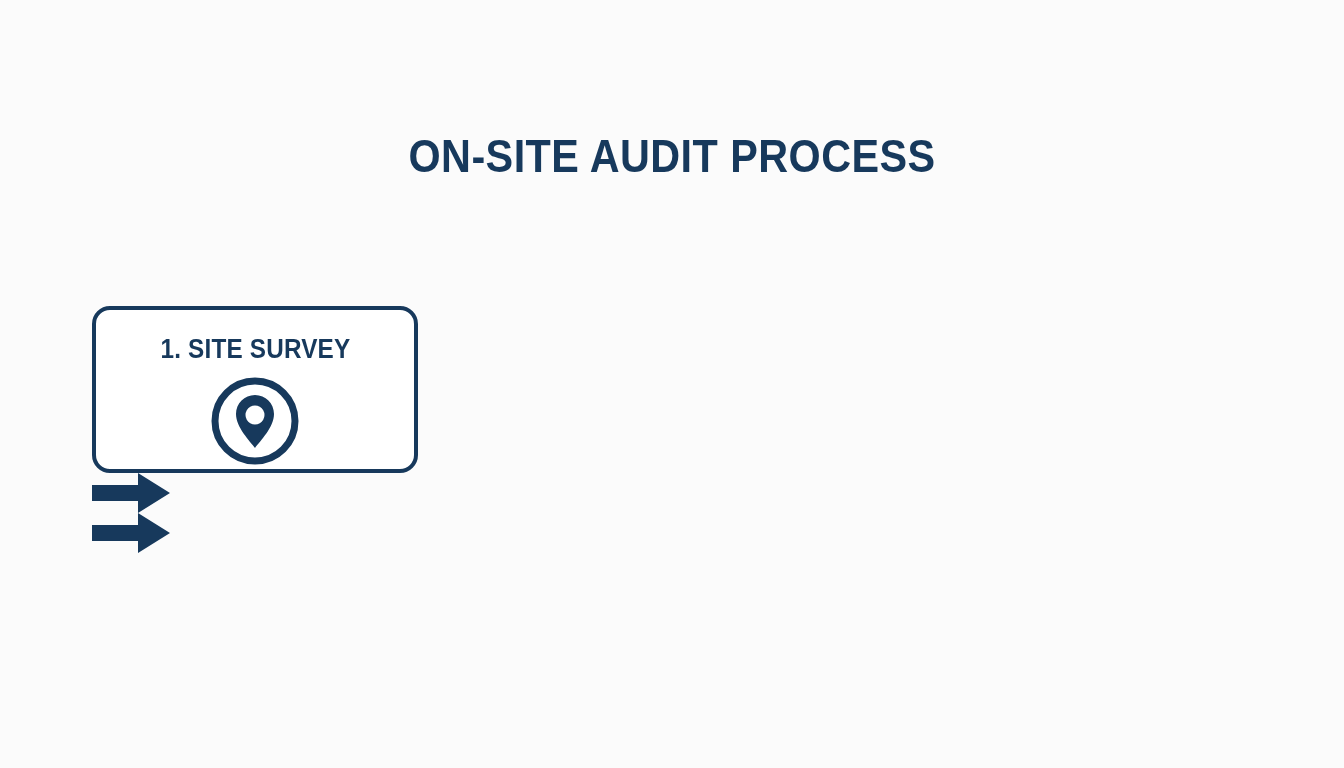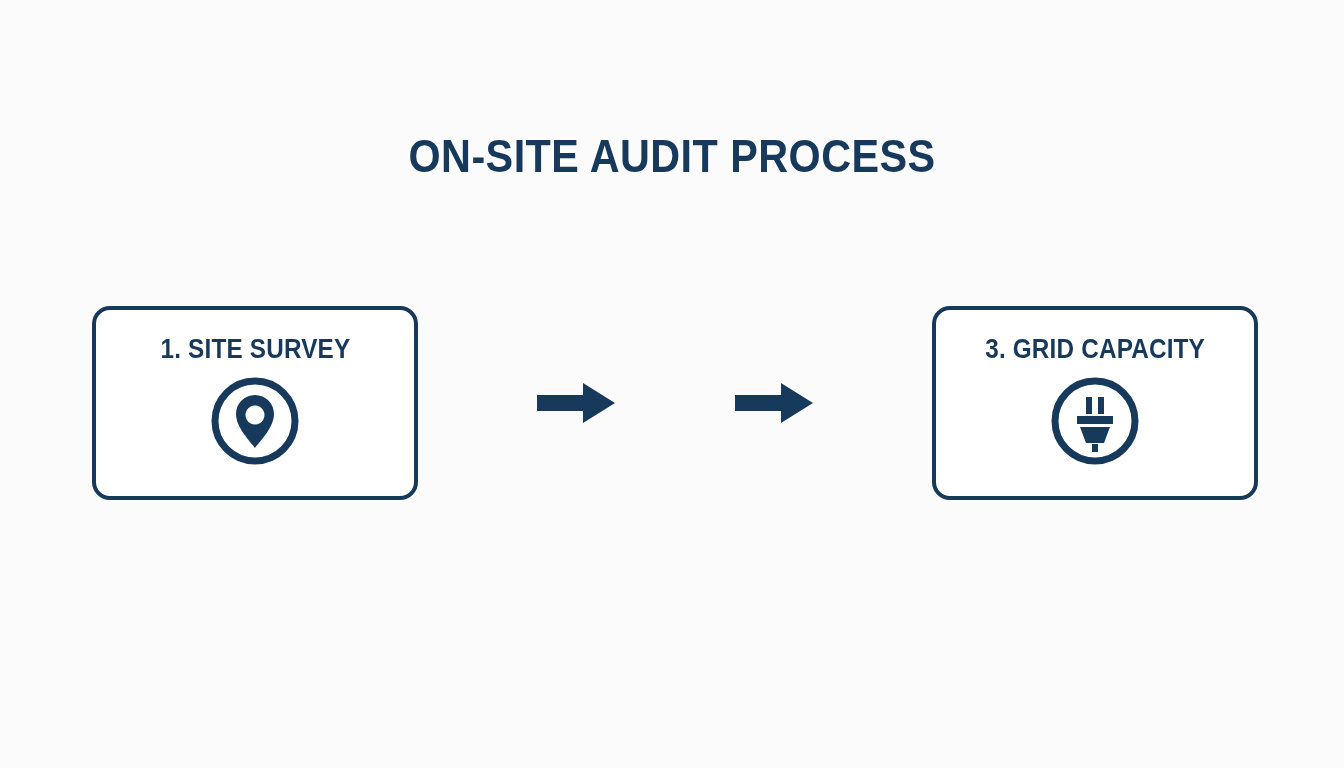--- a/index.html
+++ b/index.html
@@ -33,22 +33,21 @@
   }
 
   
   .flow-row {
     position: absolute;
     left: 92px;
     top: 306px;
     width: 1166px;
     height: 194px;
     display: flex;
-    flex-direction: row;
-    align-items: center;
+    flex-direction: column;
     justify-content: space-between;
   }
 
   .step-card {
     box-sizing: border-box;
     width: 326px;
     height: 194px;
     background: #ffffff;
     border: 4px solid #17395c;
     border-radius: 18px;
@@ -120,31 +119,14 @@
     </svg>
   </div>
 
 
   <div class="arrow-connector">
     <svg width="78" height="40" viewBox="0 0 78 40">
       <path d="M0 12 H46 V0 L78 20 L46 40 V28 H0 Z" fill="#17395c"></path>
     </svg>
   </div>
 
-  <div class="step-card">
-    <div class="step-label">3. GRID CAPACITY</div>
-    <div class="icon-wrap">
-      <svg width="96" height="96" viewBox="0 0 96 96">
-        <circle cx="48" cy="48" r="40" fill="none" stroke="#17395c" stroke-width="7"></circle>
-
-        <rect x="39" y="24" width="6" height="17" fill="#17395c"></rect>
-        <rect x="51" y="24" width="6" height="17" fill="#17395c"></rect>
-
-        <rect x="30" y="43" width="36" height="8" fill="#17395c"></rect>
-
-        <path d="M33 54 H63 L57 70 H39 Z" fill="#17395c"></path>
-
-        <rect x="45" y="71" width="6" height="8" fill="#17395c"></rect>
-      </svg>
-    </div>
-  </div>
 
 </div>
 
 </body></html>

